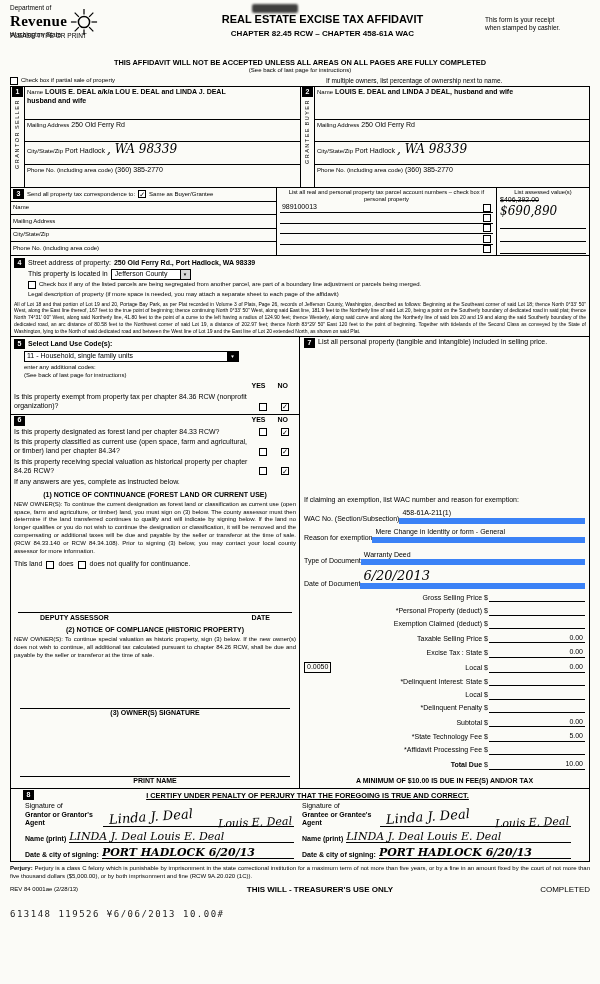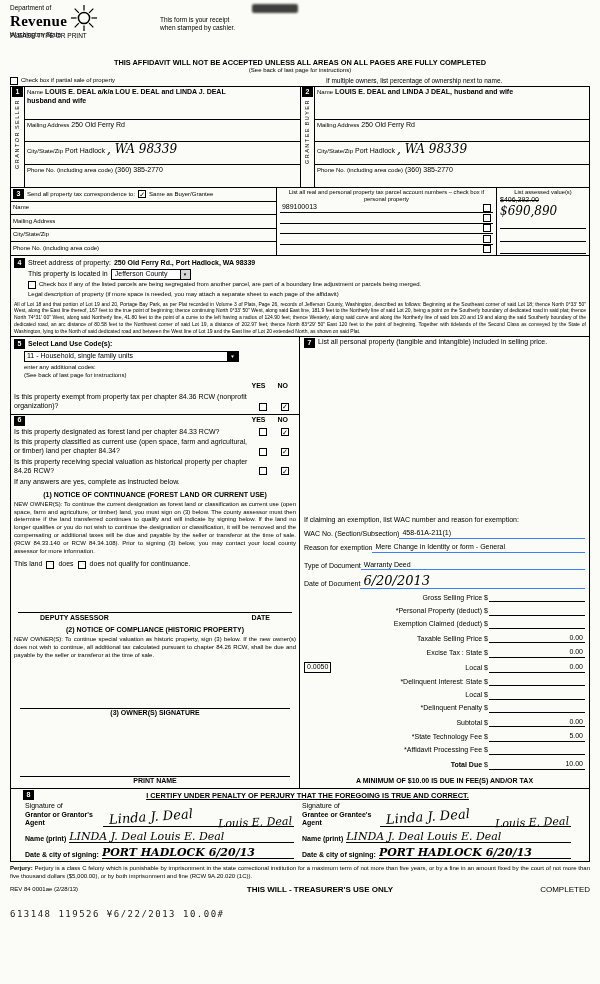--- a/index.html
+++ b/index.html
@@ -13,21 +13,21 @@
   .script{font-family:"DejaVu Serif",serif;font-style:italic;}
   .secnum{display:inline-flex;align-items:center;justify-content:center;background:#000;color:#fff;
           width:11px;height:10px;font-size:7px;font-weight:bold;flex:none;}
   .cb{display:inline-flex;align-items:center;justify-content:center;width:8px;height:8px;
       border:1px solid #000;font-size:7px;line-height:1;vertical-align:middle;flex:none;background:#fff;}
   .stamp{position:absolute;top:4px;left:252px;width:46px;height:9px;background:#111;opacity:.8;
          border-radius:2px;filter:blur(1.2px);}
   
   .hdr{display:flex;align-items:flex-start;}
   .logo{width:150px;}
-  .logo-inner{display:flex;align-items:flex-start;gap:3px;}
+  .logo-inner{display:flex;align-items:flex-end;gap:3px;}
   .lt1{font-size:6.5px;}
   .lt2{font-size:15px;font-weight:bold;font-family:"Liberation Serif",serif;letter-spacing:.3px;}
   .lt3{font-size:6.5px;}
   .titleblock{flex:1;text-align:center;padding-top:9px;}
   .title{font-size:11px;font-weight:bold;}
   .chapter{font-size:8px;font-weight:bold;margin-top:2px;}
   .receiptnote{width:105px;font-size:6.5px;padding-top:12px;line-height:1.3;}
   .pleasetype{font-size:6.5px;margin-top:-7px;}
   .warning{text-align:center;font-weight:bold;font-size:7.4px;margin-top:18px;}
   .seeback{text-align:center;font-size:6px;}
@@ -88,21 +88,21 @@
   .gapflex{flex:1;min-height:4px;}
   .depline{border-bottom:1px solid #000;height:9px;margin:0 4px;}
   .deplabels{display:flex;justify-content:space-between;padding:1px 26px 0;font-weight:bold;}
   .sigline6{border-bottom:1px solid #000;height:15px;margin:0 6px;}
   .sigline6.tall{height:24px;}
   
   .rightcol{width:50%;display:flex;flex-direction:column;padding:1px 4px 3px;}
   .s7head{display:flex;gap:3px;align-items:flex-start;}
   .s7space{flex:1;min-height:30px;}
   .fieldline{display:flex;align-items:flex-end;margin-top:4px;}
-  .fieldline .fill{flex:1;border-bottom:1px solid #3b82f6;padding-left:3px;}
+  .fieldline .fill{flex:1;border-bottom:6px solid #3b82f6;padding-left:3px;}
   .handdate{font-size:13px;line-height:1;}
   .mrow{display:flex;align-items:flex-end;margin-top:4.6px;}
   .mrate{border:1px solid #000;padding:0 2px;margin-right:2px;flex:none;}
   .mlab{flex:1;text-align:right;padding-right:2px;}
   .mcur{flex:none;padding-right:1px;}
   .mfill{width:96px;border-bottom:1px solid #000;text-align:right;padding-right:2px;flex:none;}
   .minnote{font-weight:bold;text-align:center;margin-top:7px;}
   
   .sec8{border:1px solid #000;border-top:none;padding:1px 12px 2px;}
   .certrow{display:flex;align-items:center;gap:4px;}
@@ -149,20 +149,24 @@
                 <line x1="23" y1="15" x2="29" y2="15"></line>
               <line x1="5" y1="5" x2="9.5" y2="9.5"></line>
                 <line x1="20.5" y1="20.5" x2="25" y2="25"></line>
               <line x1="25" y1="5" x2="20.5" y2="9.5"></line>
                 <line x1="5" y1="25" x2="9.5" y2="20.5"></line>
             </g>
           </svg>
         </span>
       </div>
     </div>
+    <div class="titleblock">
+      <div class="title">REAL ESTATE EXCISE TAX AFFIDAVIT</div>
+      <div class="chapter">CHAPTER 82.45 RCW – CHAPTER 458-61A WAC</div>
+    </div>
     <div class="receiptnote">
       <div>This form is your receipt</div>
       <div>when stamped by cashier.</div>
     </div>
   </div>
   <div class="pleasetype">PLEASE TYPE OR PRINT</div>
   <div class="warning">THIS AFFIDAVIT WILL NOT BE ACCEPTED UNLESS ALL AREAS ON ALL PAGES ARE FULLY COMPLETED</div>
   <div class="seeback">(See back of last page for instructions)</div>
 
   <div class="partialrow">
@@ -561,14 +565,14 @@
 
   <div class="perjury">
     <span class="b">Perjury:</span>
     <span>Perjury is a class C felony which is punishable by imprisonment in the state correctional institution for a maximum term of not more than five years, or by a fine in an amount fixed by the court of not more than five thousand dollars ($5,000.00), or by both imprisonment and fine (RCW 9A.20.020 (1C)).</span>
   </div>
   <div class="footrow">
     <span class="rev">REV 84 0001ae (2/28/13)</span>
     <span class="treas">THIS WILL - TREASURER'S USE ONLY</span>
     <span class="taxp">COMPLETED</span>
   </div>
-  <div class="receipt">613148 119526 ¥6/22/2013 10.00#</div>
+  <div class="receipt">613148 119526 ¥6/06/2013 10.00#</div>
 </div>
 
 </body></html>

